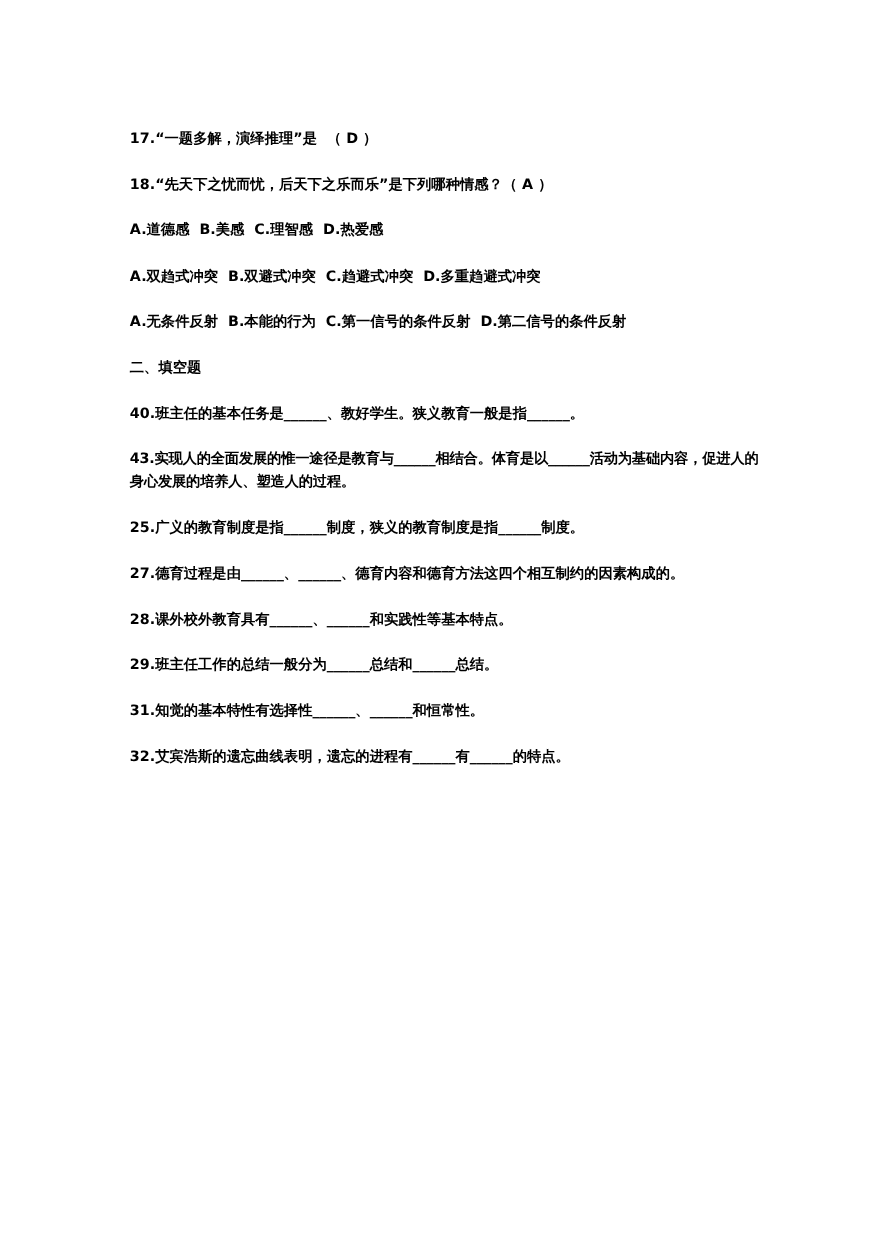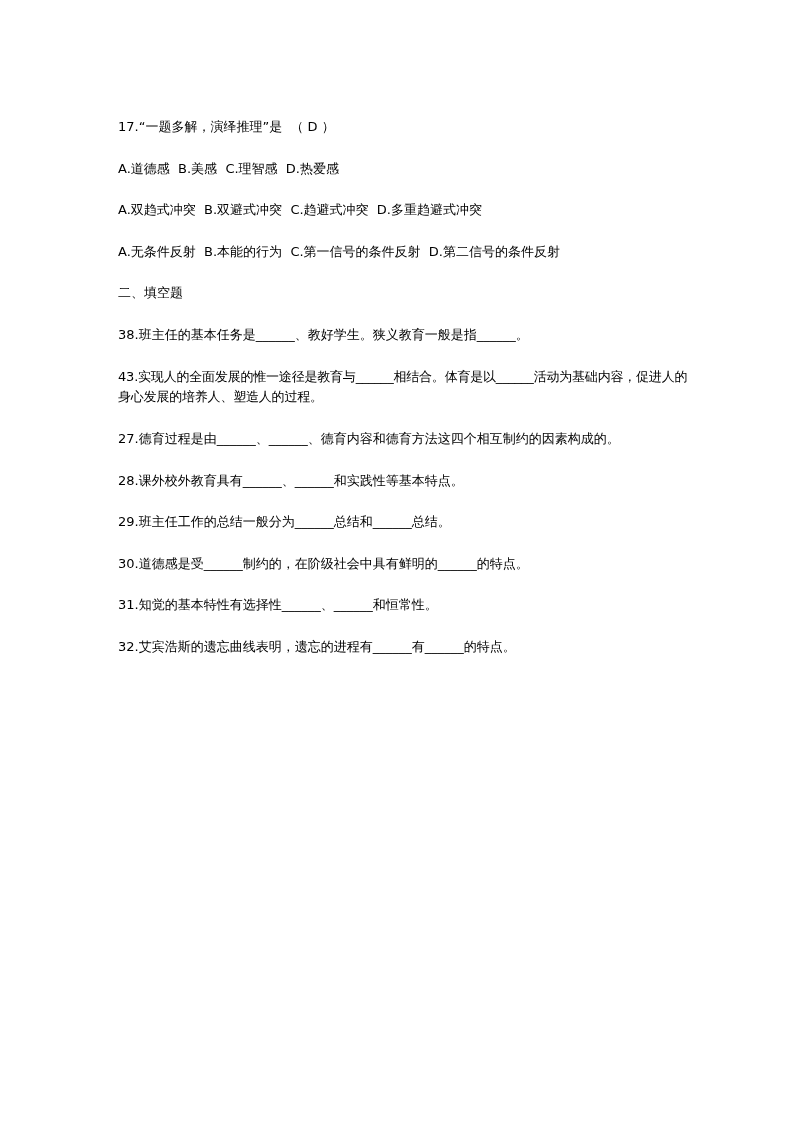--- a/index.html
+++ b/index.html
@@ -20,35 +20,37 @@
       left: 118px;
       top: 117px;
       width: 580px;
     }
     .para {
       margin: 0 0 20.8px 0;
       font-size: 13px;
       line-height: 20.8px;
       white-space: pre-wrap;
       letter-spacing: 0px;
+      font-weight: bold;
     }
     .para.tight {
       letter-spacing: -0.2px;
     }
   </style>
 </head>
 <body>
 
 <div class="page">
   <p class="para">17.“一题多解，演绎推理”是  （ D ）</p>
+  <p class="para">18.“先天下之忧而忧，后天下之乐而乐”是下列哪种情感？（ A ）</p>
   <p class="para">A.道德感  B.美感  C.理智感  D.热爱感</p>
   <p class="para">A.双趋式冲突  B.双避式冲突  C.趋避式冲突  D.多重趋避式冲突</p>
   <p class="para">A.无条件反射  B.本能的行为  C.第一信号的条件反射  D.第二信号的条件反射</p>
   <p class="para">二、填空题</p>
-  <p class="para">38.班主任的基本任务是______、教好学生。狭义教育一般是指______。</p>
+  <p class="para">40.班主任的基本任务是______、教好学生。狭义教育一般是指______。</p>
   <p class="para tight">43.实现人的全面发展的惟一途径是教育与______相结合。体育是以______活动为基础内容，促进人的身心发展的培养人、塑造人的过程。</p>
+  <p class="para">25.广义的教育制度是指______制度，狭义的教育制度是指______制度。</p>
   <p class="para">27.德育过程是由______、______、德育内容和德育方法这四个相互制约的因素构成的。</p>
   <p class="para">28.课外校外教育具有______、______和实践性等基本特点。</p>
   <p class="para">29.班主任工作的总结一般分为______总结和______总结。</p>
-  <p class="para">30.道德感是受______制约的，在阶级社会中具有鲜明的______的特点。</p>
   <p class="para">31.知觉的基本特性有选择性______、______和恒常性。</p>
   <p class="para">32.艾宾浩斯的遗忘曲线表明，遗忘的进程有______有______的特点。</p>
 </div>
 
 </body></html>

